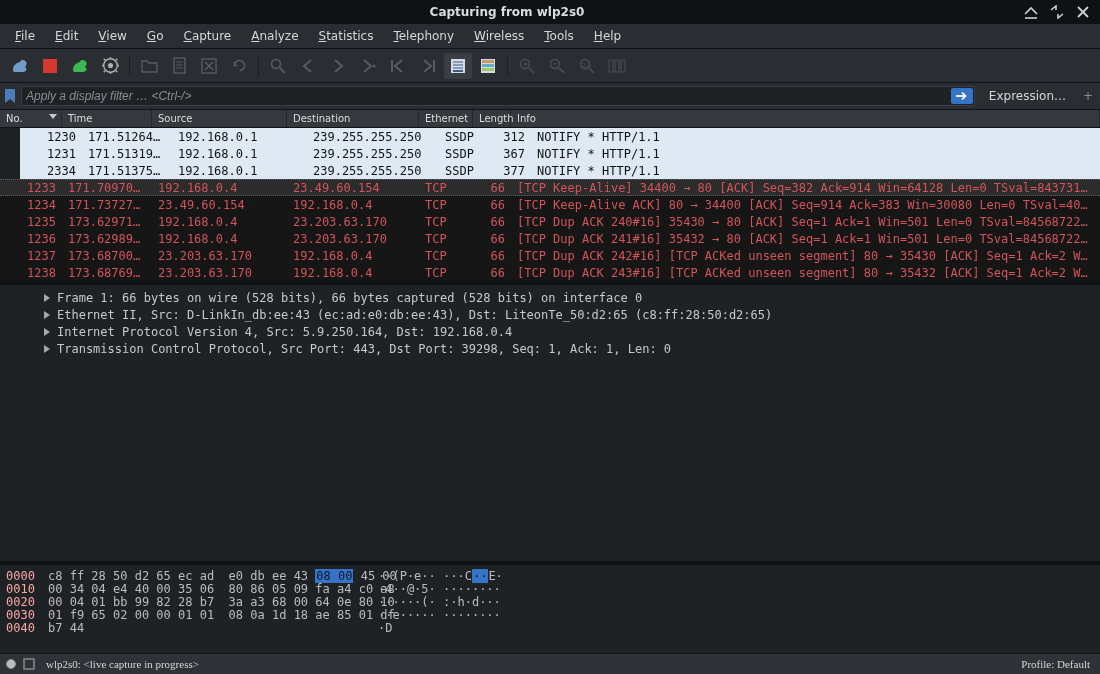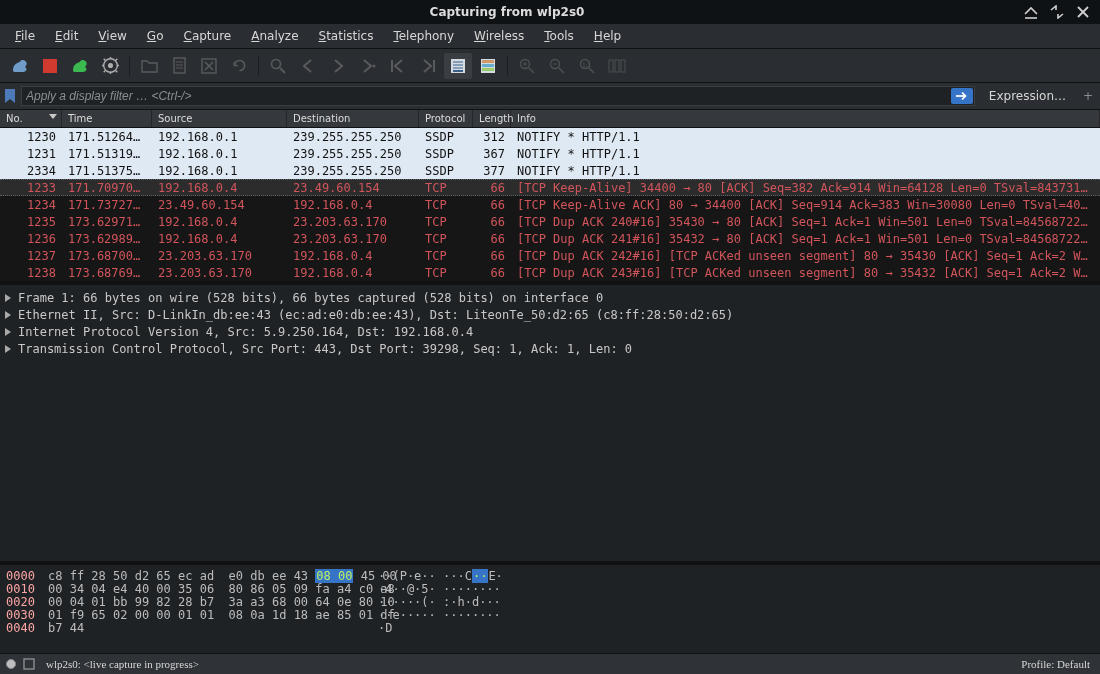--- a/index.html
+++ b/index.html
@@ -102,59 +102,59 @@
     width:0;height:0;border-left:4px solid transparent;border-right:4px solid transparent;border-top:5px solid #c9c9c9;
   }
 
   
   .pkt-list {
     background: #1f2225;
     font-size: 12px;
   }
   .pkt-row { display:flex; height: 17px; align-items:center; white-space:nowrap; overflow:hidden; }
   .pkt-row .col { padding: 0 6px; overflow:hidden; text-overflow:ellipsis; }
-  .pkt-row.ssdp { background:#dfe9f3; color:#111; }
+  .pkt-row.ssdp { background:#dfe9f3; color:#111;margin-left:20px; }
   .pkt-row.tcp-dark { background:#161616; color:#d1555b; }
   .pkt-row.tcp-sel {
     background:#2c2c2c; color:#d1555b;
     border-top:1px dotted #5a5f66; border-bottom:1px dotted #5a5f66;
   }
   .col-no   { width: 62px; text-align:right; }
   .col-time { width: 90px; }
   .col-src  { width: 135px; }
   .col-dst  { width: 132px; }
   .col-pro  { width: 54px; }
   .col-len  { width: 38px; text-align:right; }
   .col-info { flex:1; }
 
   
   .hdiv { height:4px; background:#101113; cursor:row-resize; }
 
   
   .tree {
     height: 280px; background:#1f2225; color:#c8c8c8;
-    font-size:12px; padding: 4px 2px;
+    font-size:12px; padding: 4px 2px; margin-left: 39px;
   }
   .tree-row { display:flex; align-items:center; height:17px; }
   .tree-row .tw {
     width:12px; height:12px; margin-right:4px; display:flex; align-items:center; justify-content:center;
     cursor:pointer;
   }
   .tw svg { width:8px; height:8px; }
 
   
   .hexpane {
     flex:1; min-height:88px; background:#1f2225; color:#bcbcbc; font-size:12px;
     padding: 4px 6px; overflow:hidden;
   }
   .hex-row { display:flex; height:13px; white-space:pre; }
   .hex-off { color:#fca5a5; width:42px; }
   .hex-bytes { width: 320px; }
   .hex-ascii { margin-left:10px; }
-  .hl1 { background:#3674c7; color:#bef264; padding:0 1px; }
+  .hl1 { background:#3674c7; color:#0f172a; padding:0 1px; }
 
   
   .statusbar {
     height: 21px; background:#2f3236; color:#d7d7d7;
     display:flex; align-items:center; font-size:11px;
     border-top:1px solid #101113;
     padding: 0 6px;
     font-family: Liberation Serif, serif;
   }
   .status-led { width:10px;height:10px;border-radius:50%;background:#bdbdbd;margin-right:6px;border:1px solid #8a8d91; }
@@ -357,21 +357,21 @@
 </div>
 
 <div class="pkt-header">
   <div class="col col-no">
       <span>No.</span>
       <span class="sort-ind"></span>
     </div>
   <div class="col col-time">Time</div>
   <div class="col col-src">Source</div>
   <div class="col col-dst">Destination</div>
-  <div class="col col-pro">Protocol</div>
+  <div class="col col-pro">Ethernet</div>
   <div class="col col-len">Length</div>
   <div class="col col-info">Info</div>
 </div>
 
 <div class="pkt-list mono" id="pkt-list">
     <div class="pkt-row ssdp">
       <span class="col col-no">1230</span>
       <span class="col col-time">171.512644196</span>
       <span class="col col-src">192.168.0.1</span>
       <span class="col col-dst">239.255.255.250</span>

